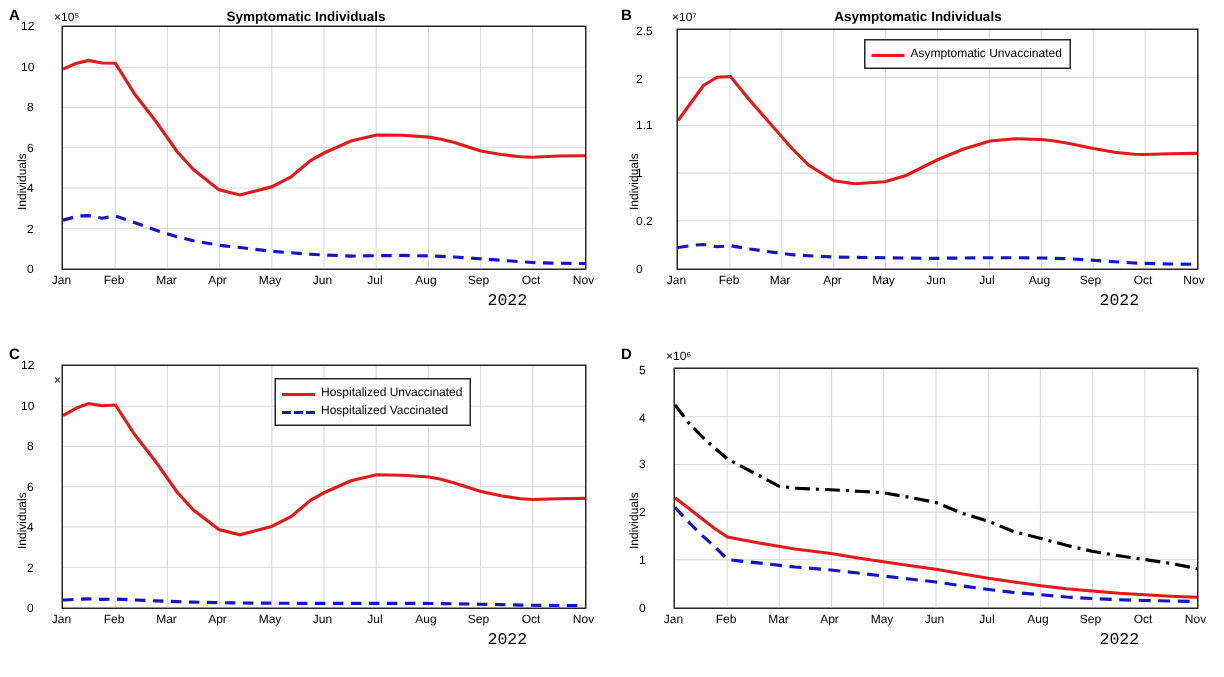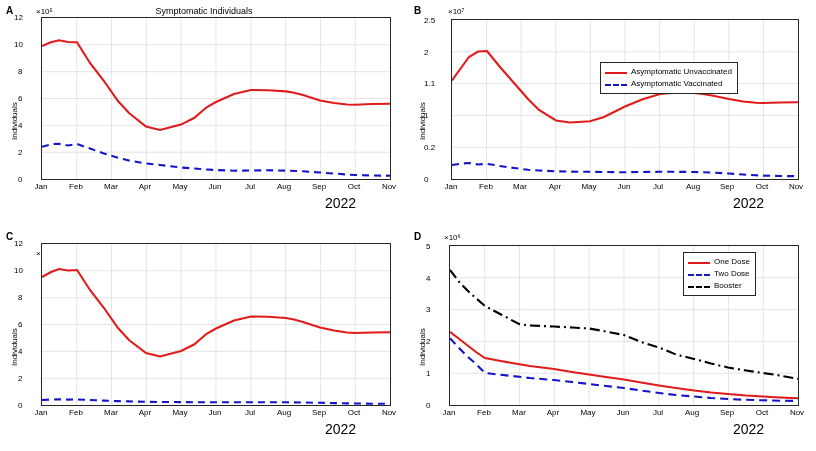--- a/index.html
+++ b/index.html
@@ -35,40 +35,41 @@
     font-size: 10px;
     font-weight: bold;
     line-height: 1;
   }
   .panel-title {
     position: absolute;
     left: 0; right: 0;
     top: 7px;
     text-align: center;
     font-size: 9px;
-    font-weight: normal;
+    font-weight: bold;
     line-height: 1;
   }
   .exp-label {
     position: absolute;
     font-size: 8px;
     line-height: 1;
     white-space: nowrap;
   }
   .ylabel {
     position: absolute;
     font-size: 8px;
     transform-origin: 0 0;
     transform: rotate(-90deg);
     white-space: nowrap;
   }
   .yearlabel {
     position: absolute;
-    font-size: 14px;
-    white-space: nowrap;
+    font-size: 11px;
+    white-space: nowrap;
+    font-family: Liberation Mono, monospace;
   }
   .plotbox {
     position: absolute;
     background: #ffffff;
     border: 1px solid #262626;
   }
   .ytick {
     position: absolute;
     font-size: 8px;
     line-height: 1;
@@ -172,20 +173,21 @@
     <div class="xtick" style="left:273px; top:183px; width:22px;">Aug</div>
     <div class="xtick" style="left:308px; top:183px; width:22px;">Sep</div>
     <div class="xtick" style="left:343px; top:183px; width:22px;">Oct</div>
     <div class="xtick" style="left:378px; top:183px; width:22px;">Nov</div>
     <div class="yearlabel" style="left:325px; top:195px;">2022</div>
 
   </div>
 
   <div class="panel p-b">
     <div class="panel-letter">B</div>
+    <div class="panel-title">Asymptomatic Individuals</div>
     <div class="exp-label" style="left:40px; top:8px;">×10⁷</div>
     <div class="ylabel" style="left:10px; top:140px;">Individuals</div>
 
     <div class="ytick" style="left:16px; top:176px; width:24px;">0</div>
     <div class="ytick" style="left:16px; top:144px; width:24px;">0.2</div>
     <div class="ytick" style="left:16px; top:112px; width:24px;">1</div>
     <div class="ytick" style="left:16px; top:80px; width:24px;">1.1</div>
     <div class="ytick" style="left:16px; top:49px; width:24px;">2</div>
     <div class="ytick" style="left:16px; top:17px; width:24px;">2.5</div>
 
@@ -219,28 +221,24 @@
     <div class="xtick" style="left:136px; top:183px; width:22px;">Apr</div>
     <div class="xtick" style="left:170px; top:183px; width:22px;">May</div>
     <div class="xtick" style="left:205px; top:183px; width:22px;">Jun</div>
     <div class="xtick" style="left:239px; top:183px; width:22px;">Jul</div>
     <div class="xtick" style="left:274px; top:183px; width:22px;">Aug</div>
     <div class="xtick" style="left:308px; top:183px; width:22px;">Sep</div>
     <div class="xtick" style="left:343px; top:183px; width:22px;">Oct</div>
     <div class="xtick" style="left:377px; top:183px; width:22px;">Nov</div>
     <div class="yearlabel" style="left:325px; top:195px;">2022</div>
 
-    <div class="legend" style="left:192px; top:26px;margin-top:36px;">
+    <div class="legend" style="left:168px; top:26px;">
       <div class="legend-row">
         <span class="legend-key key-solid-red"></span>
         <span class="legend-label">Asymptomatic Unvaccinated</span>
-      </div>
-      <div class="legend-row">
-        <span class="legend-key key-dash-blue"></span>
-        <span class="legend-label">Asymptomatic Vaccinated</span>
       </div>
     </div>
   </div>
 
   <div class="panel p-c">
     <div class="panel-letter">C</div>
     <div class="exp-label" style="left:36px; top:24px;">×10⁴</div>
     <div class="ylabel" style="left:10px; top:140px;">Individuals</div>
 
     <div class="ytick" style="left:18px; top:176px; width:20px;">0</div>
@@ -282,20 +280,30 @@
     <div class="xtick" style="left:134px; top:183px; width:22px;">Apr</div>
     <div class="xtick" style="left:169px; top:183px; width:22px;">May</div>
     <div class="xtick" style="left:204px; top:183px; width:22px;">Jun</div>
     <div class="xtick" style="left:239px; top:183px; width:22px;">Jul</div>
     <div class="xtick" style="left:273px; top:183px; width:22px;">Aug</div>
     <div class="xtick" style="left:308px; top:183px; width:22px;">Sep</div>
     <div class="xtick" style="left:343px; top:183px; width:22px;">Oct</div>
     <div class="xtick" style="left:378px; top:183px; width:22px;">Nov</div>
     <div class="yearlabel" style="left:325px; top:195px;">2022</div>
 
+    <div class="legend" style="left:183px; top:26px;">
+      <div class="legend-row">
+        <span class="legend-key key-solid-red"></span>
+        <span class="legend-label">Hospitalized Unvaccinated</span>
+      </div>
+      <div class="legend-row">
+        <span class="legend-key key-dash-blue"></span>
+        <span class="legend-label">Hospitalized Vaccinated</span>
+      </div>
+    </div>
   </div>
 
   <div class="panel p-d">
     <div class="panel-letter">D</div>
     <div class="exp-label" style="left:36px; top:8px;">×10⁶</div>
     <div class="ylabel" style="left:10px; top:140px;">Individuals</div>
 
     <div class="ytick" style="left:18px; top:176px; width:20px;">0</div>
     <div class="ytick" style="left:18px; top:144px; width:20px;">1</div>
     <div class="ytick" style="left:18px; top:112px; width:20px;">2</div>
@@ -335,29 +343,15 @@
     <div class="xtick" style="left:134px; top:183px; width:22px;">Apr</div>
     <div class="xtick" style="left:169px; top:183px; width:22px;">May</div>
     <div class="xtick" style="left:204px; top:183px; width:22px;">Jun</div>
     <div class="xtick" style="left:239px; top:183px; width:22px;">Jul</div>
     <div class="xtick" style="left:273px; top:183px; width:22px;">Aug</div>
     <div class="xtick" style="left:308px; top:183px; width:22px;">Sep</div>
     <div class="xtick" style="left:343px; top:183px; width:22px;">Oct</div>
     <div class="xtick" style="left:378px; top:183px; width:22px;">Nov</div>
     <div class="yearlabel" style="left:325px; top:195px;">2022</div>
 
-    <div class="legend" style="left:275px; top:26px;">
-      <div class="legend-row">
-        <span class="legend-key key-solid-red"></span>
-        <span class="legend-label">One Dose</span>
-      </div>
-      <div class="legend-row">
-        <span class="legend-key key-dash-blue"></span>
-        <span class="legend-label">Two Dose</span>
-      </div>
-      <div class="legend-row">
-        <span class="legend-key key-dashdot-black"></span>
-        <span class="legend-label">Booster</span>
-      </div>
-    </div>
   </div>
 
 </div>
 
 </body></html>

